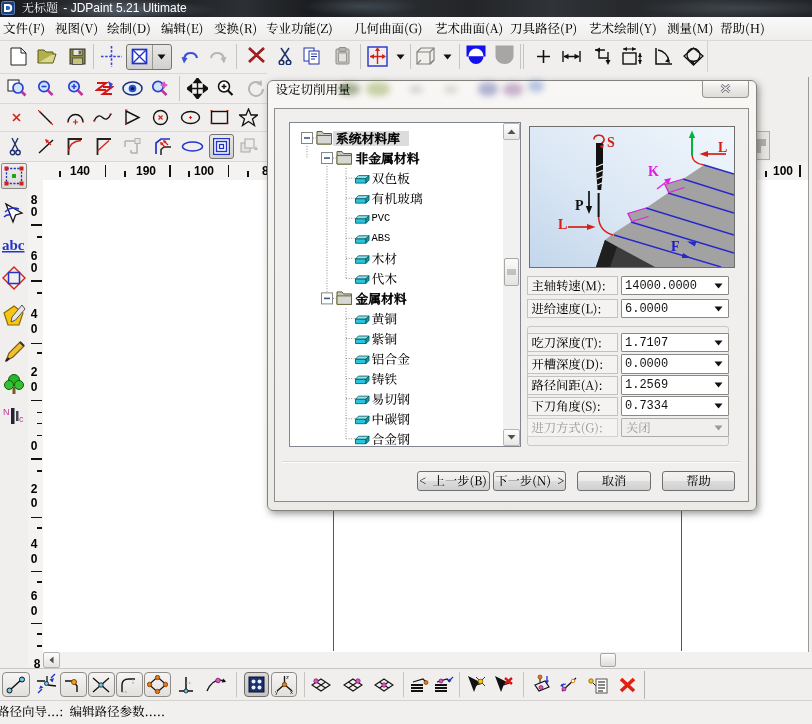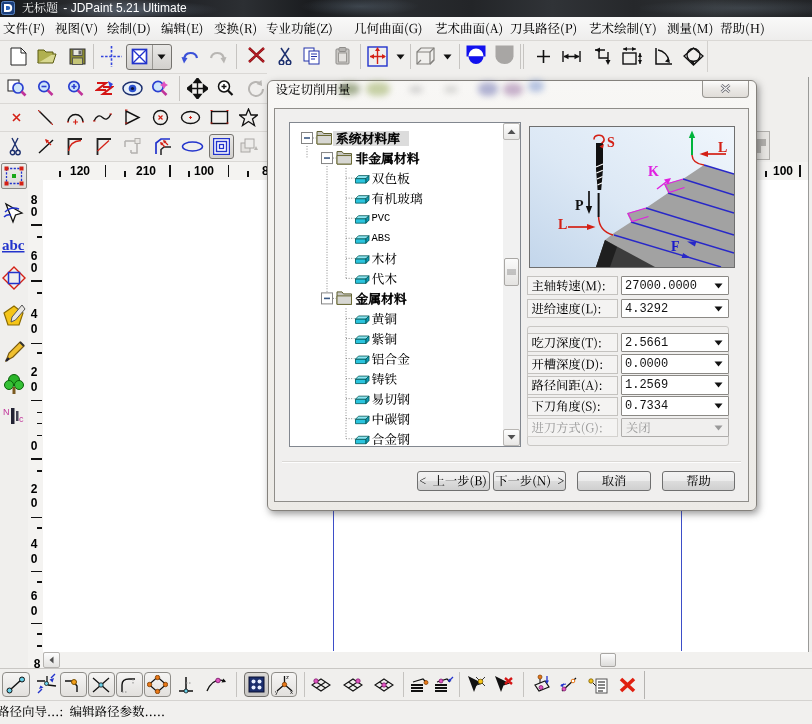--- a/index.html
+++ b/index.html
@@ -139,22 +139,22 @@
 <div style="position:absolute;left:92.5px;top:44px;width:1px;height:25px;background:#c6c4c1"></div>
 <div style="position:absolute;left:236px;top:44px;width:1px;height:25px;background:#c6c4c1"></div>
 <div style="position:absolute;left:360px;top:44px;width:1px;height:25px;background:#c6c4c1"></div>
 <div style="position:absolute;left:409.5px;top:44px;width:1px;height:25px;background:#c6c4c1"></div>
 <div style="position:absolute;left:458.5px;top:44px;width:1px;height:25px;background:#c6c4c1"></div>
 <div style="position:absolute;left:520px;top:44px;width:1px;height:25px;background:#c6c4c1"></div>
 <div style="position:absolute;left:523px;top:44px;width:1px;height:25px;background:#c6c4c1"></div>
 <div style="position:absolute;left:707px;top:41px;width:1px;height:31px;background:#d2d0cd"></div>
 <div style="position:absolute;left:178.5px;top:76px;width:1px;height:25px;background:#c6c4c1"></div>
 <div style="position:absolute;left:28px;top:162px;width:780px;height:18px;background:#f4f3f1;border-bottom:1px solid #1c1c1c"></div>
-<div style="position:absolute;left:66px;top:164px;width:28px;height:13px;font:bold 12px &quot;Liberation Sans&quot;,sans-serif;color:#000;text-align:center;letter-spacing:0px">120</div>
-<div style="position:absolute;left:132px;top:164px;width:28px;height:13px;font:bold 12px &quot;Liberation Sans&quot;,sans-serif;color:#000;text-align:center;letter-spacing:0px">210</div>
+<div style="position:absolute;left:66px;top:164px;width:28px;height:13px;font:bold 12px &quot;Liberation Sans&quot;,sans-serif;color:#000;text-align:center;letter-spacing:0px">140</div>
+<div style="position:absolute;left:132px;top:164px;width:28px;height:13px;font:bold 12px &quot;Liberation Sans&quot;,sans-serif;color:#000;text-align:center;letter-spacing:0px">190</div>
 <div style="position:absolute;left:190px;top:164px;width:28px;height:13px;font:bold 12px &quot;Liberation Sans&quot;,sans-serif;color:#000;text-align:center;letter-spacing:0px">100</div>
 <div style="position:absolute;left:769px;top:164px;width:28px;height:13px;font:bold 12px &quot;Liberation Sans&quot;,sans-serif;color:#000;text-align:center;letter-spacing:0px">100</div>
 <div style="position:absolute;left:262px;top:164px;width:10px;height:13px;font:bold 12px &quot;Liberation Sans&quot;,sans-serif;color:#000">8</div>
 <div style="position:absolute;left:104.5px;top:165px;width:1.5px;height:12px;background:#111"></div>
 <div style="position:absolute;left:169px;top:165px;width:1.5px;height:12px;background:#111"></div>
 <div style="position:absolute;left:227.5px;top:165px;width:1.5px;height:12px;background:#111"></div>
 <div style="position:absolute;left:799px;top:165px;width:1.5px;height:12px;background:#111"></div>
 <div style="position:absolute;left:59px;top:171px;width:1.5px;height:6px;background:#111"></div>
 <div style="position:absolute;left:124px;top:171px;width:1.5px;height:6px;background:#111"></div>
 <div style="position:absolute;left:188px;top:171px;width:1.5px;height:6px;background:#111"></div>
@@ -368,33 +368,33 @@
 <div style="position:absolute;left:718px;top:140px;width:16px;height:15px;font:bold 14px &quot;Liberation Serif&quot;,serif;color:#d42015;z-index:11">L</div>
 <div style="position:absolute;left:575px;top:198px;width:16px;height:15px;font:bold 14px &quot;Liberation Serif&quot;,serif;color:#111;z-index:11">P</div>
 <div style="position:absolute;left:648px;top:164px;width:16px;height:15px;font:bold 14px &quot;Liberation Serif&quot;,serif;color:#e020e0;z-index:11">K</div>
 <div style="position:absolute;left:671px;top:238.5px;width:16px;height:15px;font:bold 14px &quot;Liberation Serif&quot;,serif;color:#1a1acc;z-index:11">F</div>
 <div style="position:absolute;left:527px;top:326px;width:202px;height:120px;border:1px solid #c9c7c4;border-radius:3px;box-sizing:border-box;z-index:10"></div>
 <div style="position:absolute;left:527px;top:276px;width:91px;height:19px;background:#f4f3f2;border:1px solid #c4c2bf;box-sizing:border-box;z-index:10"></div>
 <div style="position:absolute;left:621px;top:275.5px;width:108px;height:19.5px;background:#fff;border:1px solid #8b898585;box-sizing:border-box;border-radius:1px;z-index:10;border-color:#8b8985"></div>
 <svg style="position:absolute;left:714px;top:282.5px;width:9px;height:6px;z-index:11" width="9" height="6" viewBox="0 0 9 6">
     <path d="M0.5 0.5 h8 l-4 5 z" fill="#111"></path>
   </svg>
-<div style="position:absolute;left:625px;top:278.5px;width:80px;height:14px;font:12px &quot;Liberation Mono&quot;,monospace;color:#111;z-index:11">27000.0000</div>
+<div style="position:absolute;left:625px;top:278.5px;width:80px;height:14px;font:12px &quot;Liberation Mono&quot;,monospace;color:#111;z-index:11">14000.0000</div>
 <div style="position:absolute;left:527px;top:299px;width:91px;height:19px;background:#f4f3f2;border:1px solid #c4c2bf;box-sizing:border-box;z-index:10"></div>
 <div style="position:absolute;left:621px;top:298.5px;width:108px;height:19.5px;background:#fff;border:1px solid #8b898585;box-sizing:border-box;border-radius:1px;z-index:10;border-color:#8b8985"></div>
 <svg style="position:absolute;left:714px;top:305.5px;width:9px;height:6px;z-index:11" width="9" height="6" viewBox="0 0 9 6">
     <path d="M0.5 0.5 h8 l-4 5 z" fill="#111"></path>
   </svg>
-<div style="position:absolute;left:625px;top:301.5px;width:80px;height:14px;font:12px &quot;Liberation Mono&quot;,monospace;color:#111;z-index:11">4.3292</div>
+<div style="position:absolute;left:625px;top:301.5px;width:80px;height:14px;font:12px &quot;Liberation Mono&quot;,monospace;color:#111;z-index:11">6.0000</div>
 <div style="position:absolute;left:527px;top:333px;width:91px;height:19px;background:#f4f3f2;border:1px solid #c4c2bf;box-sizing:border-box;z-index:10"></div>
 <div style="position:absolute;left:621px;top:332.5px;width:108px;height:19.5px;background:#fff;border:1px solid #8b898585;box-sizing:border-box;border-radius:1px;z-index:10;border-color:#8b8985"></div>
 <svg style="position:absolute;left:714px;top:339.5px;width:9px;height:6px;z-index:11" width="9" height="6" viewBox="0 0 9 6">
     <path d="M0.5 0.5 h8 l-4 5 z" fill="#111"></path>
   </svg>
-<div style="position:absolute;left:625px;top:335.5px;width:80px;height:14px;font:12px &quot;Liberation Mono&quot;,monospace;color:#111;z-index:11">2.5661</div>
+<div style="position:absolute;left:625px;top:335.5px;width:80px;height:14px;font:12px &quot;Liberation Mono&quot;,monospace;color:#111;z-index:11">1.7107</div>
 <div style="position:absolute;left:527px;top:354.5px;width:91px;height:19px;background:#f4f3f2;border:1px solid #c4c2bf;box-sizing:border-box;z-index:10"></div>
 <div style="position:absolute;left:621px;top:354px;width:108px;height:19.5px;background:#fff;border:1px solid #8b898585;box-sizing:border-box;border-radius:1px;z-index:10;border-color:#8b8985"></div>
 <svg style="position:absolute;left:714px;top:361px;width:9px;height:6px;z-index:11" width="9" height="6" viewBox="0 0 9 6">
     <path d="M0.5 0.5 h8 l-4 5 z" fill="#111"></path>
   </svg>
 <div style="position:absolute;left:625px;top:357px;width:80px;height:14px;font:12px &quot;Liberation Mono&quot;,monospace;color:#111;z-index:11">0.0000</div>
 <div style="position:absolute;left:527px;top:375.5px;width:91px;height:19px;background:#f4f3f2;border:1px solid #c4c2bf;box-sizing:border-box;z-index:10"></div>
 <div style="position:absolute;left:621px;top:375px;width:108px;height:19.5px;background:#fff;border:1px solid #8b898585;box-sizing:border-box;border-radius:1px;z-index:10;border-color:#8b8985"></div>
 <svg style="position:absolute;left:714px;top:382px;width:9px;height:6px;z-index:11" width="9" height="6" viewBox="0 0 9 6">
     <path d="M0.5 0.5 h8 l-4 5 z" fill="#111"></path>

